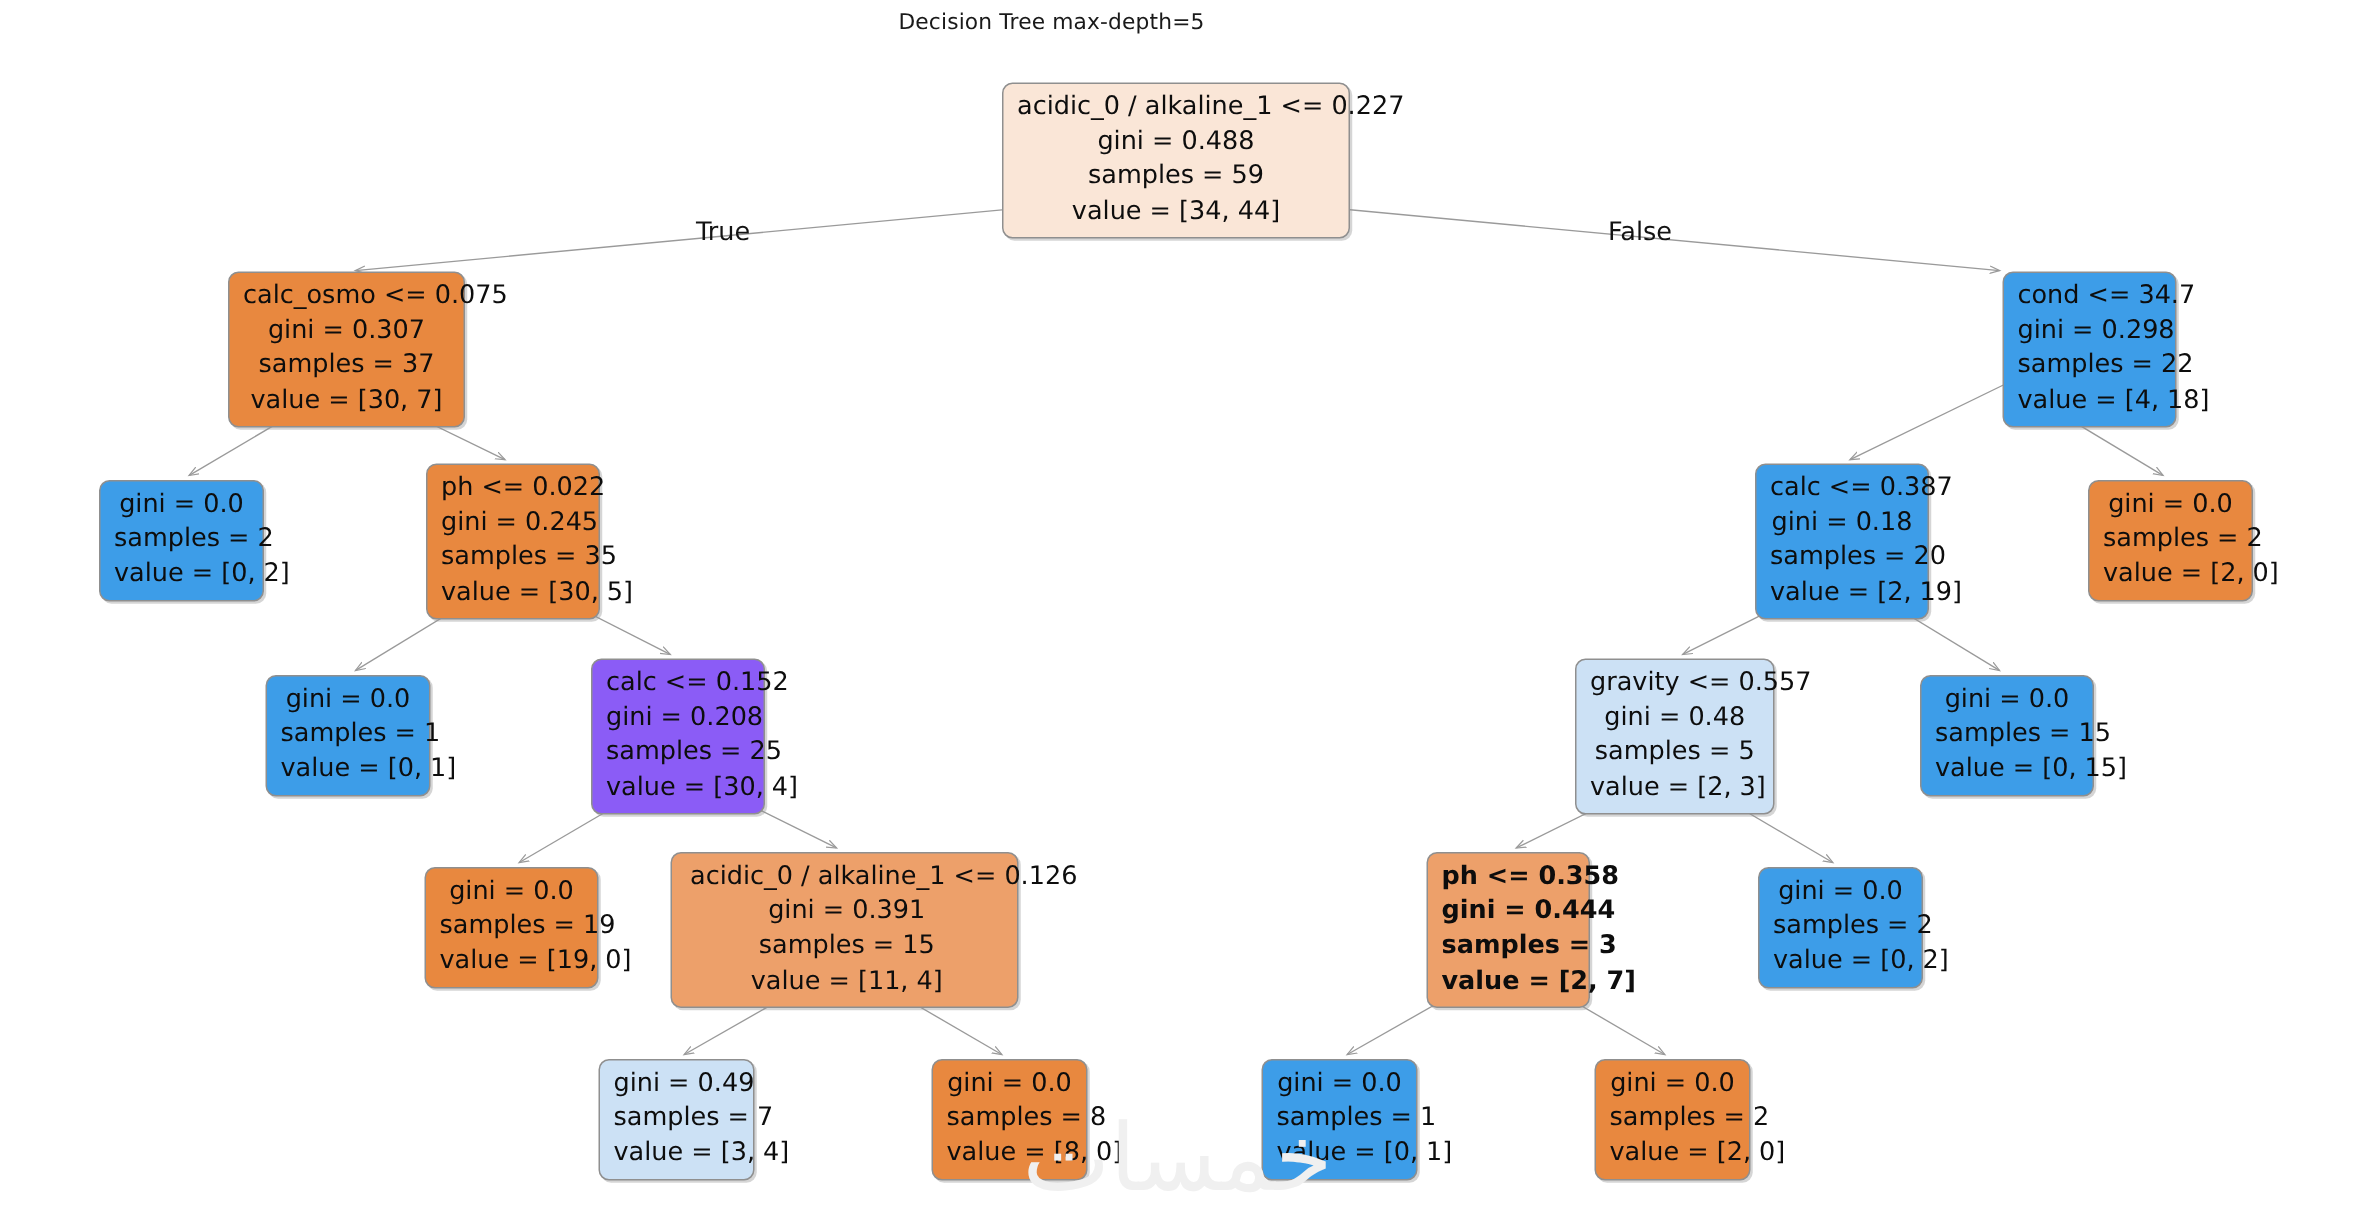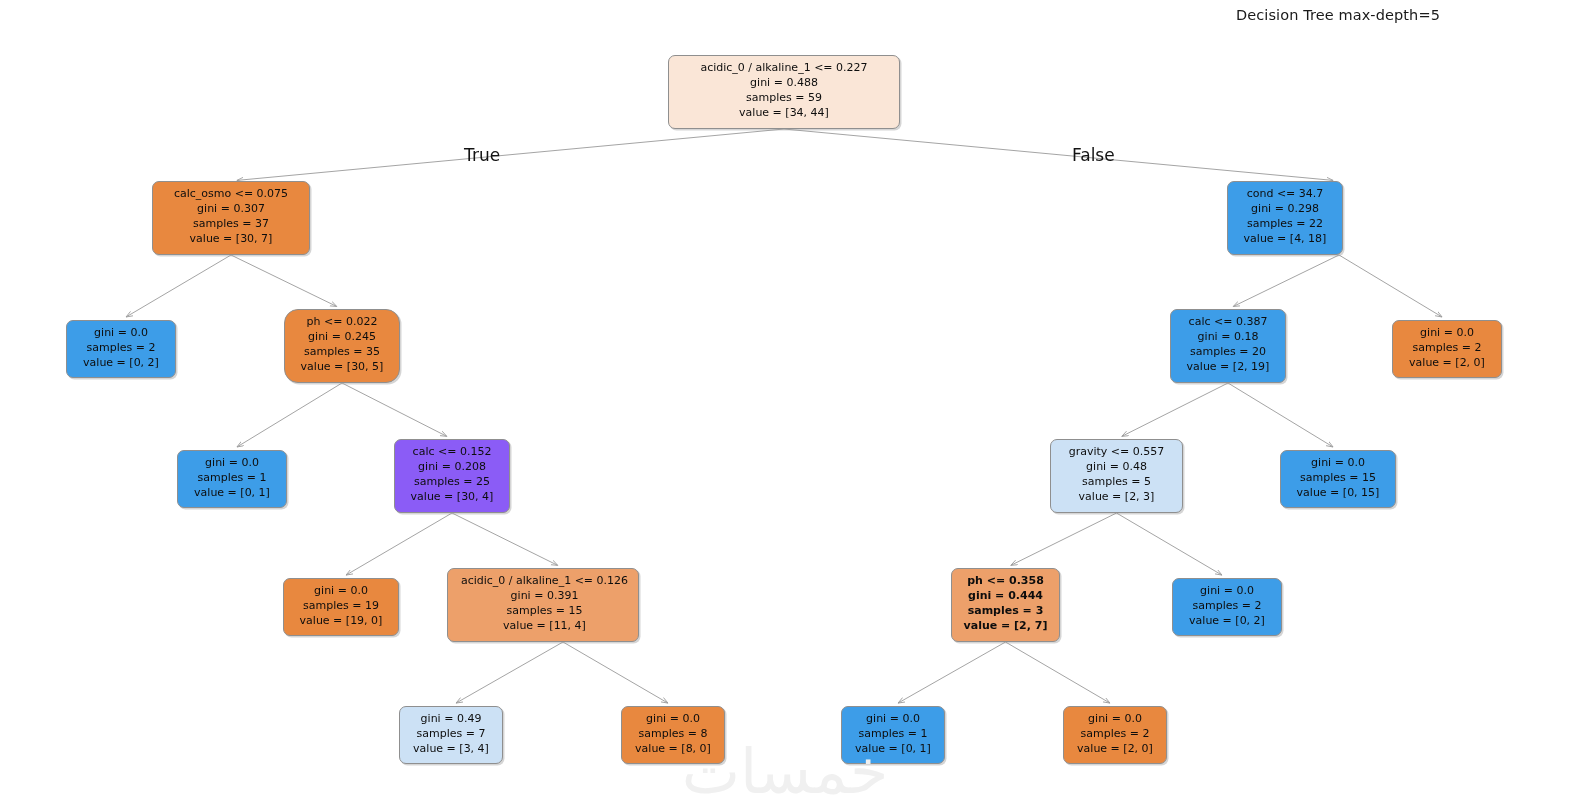--- a/index.html
+++ b/index.html
@@ -13,42 +13,41 @@
     height: 810px;
     background: #ffffff;
     font-family: "DejaVu Sans", "Liberation Sans", sans-serif;
     overflow: hidden;
   }
   #title {
     position: absolute;
     left: 0;
     top: 7px;
     width: 1402px;
-    text-align: right;
+    text-align: center;
     font-size: 14.5px;
     color: #1a1a1a;
     letter-spacing: 0.1px;
-    margin-left: 38px;
   }
   #edges {
     position: absolute;
     left: 0;
     top: 0;
     width: 1570px;
     height: 810px;
     pointer-events: none;
   }
   .node {
     position: absolute;
     box-sizing: border-box;
     border: 1px solid #8f8f8f;
     border-radius: 7px;
     text-align: center;
     color: #0d0d0d;
-    font-size: 11px;
+    font-size: 17px;
     line-height: 1.365;
     padding: 4px 9px 5px 9px;
     white-space: nowrap;
     box-shadow: 1.5px 1.5px 0 rgba(150,150,150,0.40);
   }
   .node .ln { display: block; }
   .branch-label {
     position: absolute;
     font-size: 17px;
     color: #131313;
@@ -117,21 +116,21 @@
         <span class="ln">calc_osmo &lt;= 0.075</span>
         <span class="ln">gini = 0.307</span>
         <span class="ln">samples = 37</span>
         <span class="ln">value = [30, 7]</span>
       </div>
       <div class="node" style="left: 66px; top: 320px; width: 110px; min-height: 58px; background: rgb(61, 157, 232);">
         <span class="ln">gini = 0.0</span>
         <span class="ln">samples = 2</span>
         <span class="ln">value = [0, 2]</span>
       </div>
-      <div class="node" style="left: 284px; top: 309px; width: 116px; min-height: 74px; background: rgb(232, 136, 63); border-radius: 14px;">
+      <div class="node" style="left: 284px; top: 309px; width: 116px; min-height: 74px; background: rgb(232, 136, 63);">
         <span class="ln">ph &lt;= 0.022</span>
         <span class="ln">gini = 0.245</span>
         <span class="ln">samples = 35</span>
         <span class="ln">value = [30, 5]</span>
       </div>
       <div class="node" style="left: 177px; top: 450px; width: 110px; min-height: 58px; background: rgb(61, 157, 232);">
         <span class="ln">gini = 0.0</span>
         <span class="ln">samples = 1</span>
         <span class="ln">value = [0, 1]</span>
       </div>
@@ -139,37 +138,37 @@
         <span class="ln">calc &lt;= 0.152</span>
         <span class="ln">gini = 0.208</span>
         <span class="ln">samples = 25</span>
         <span class="ln">value = [30, 4]</span>
       </div>
       <div class="node" style="left: 283px; top: 578px; width: 116px; min-height: 58px; background: rgb(232, 136, 63);">
         <span class="ln">gini = 0.0</span>
         <span class="ln">samples = 19</span>
         <span class="ln">value = [19, 0]</span>
       </div>
-      <div class="node" style="left: 447px; top: 568px; width: 192px; min-height: 74px; background: rgb(237, 160, 106); padding-left: 12px;">
+      <div class="node" style="left: 447px; top: 568px; width: 232px; min-height: 74px; background: rgb(237, 160, 106); padding-left: 12px;">
         <span class="ln">acidic_0 / alkaline_1 &lt;= 0.126</span>
         <span class="ln">gini = 0.391</span>
         <span class="ln">samples = 15</span>
         <span class="ln">value = [11, 4]</span>
       </div>
       <div class="node" style="left: 399px; top: 706px; width: 104px; min-height: 58px; background: rgb(204, 225, 245);">
         <span class="ln">gini = 0.49</span>
         <span class="ln">samples = 7</span>
         <span class="ln">value = [3, 4]</span>
       </div>
       <div class="node" style="left: 621px; top: 706px; width: 104px; min-height: 58px; background: rgb(232, 136, 63);">
         <span class="ln">gini = 0.0</span>
         <span class="ln">samples = 8</span>
         <span class="ln">value = [8, 0]</span>
       </div>
-      <div class="node" style="left: 1227px; top: 181px; width: 116px; min-height: 74px; background: rgb(61, 157, 232);">
+      <div class="node" style="left: 1335px; top: 181px; width: 116px; min-height: 74px; background: rgb(61, 157, 232);">
         <span class="ln">cond &lt;= 34.7</span>
         <span class="ln">gini = 0.298</span>
         <span class="ln">samples = 22</span>
         <span class="ln">value = [4, 18]</span>
       </div>
       <div class="node" style="left: 1170px; top: 309px; width: 116px; min-height: 74px; background: rgb(61, 157, 232);">
         <span class="ln">calc &lt;= 0.387</span>
         <span class="ln">gini = 0.18</span>
         <span class="ln">samples = 20</span>
         <span class="ln">value = [2, 19]</span>

